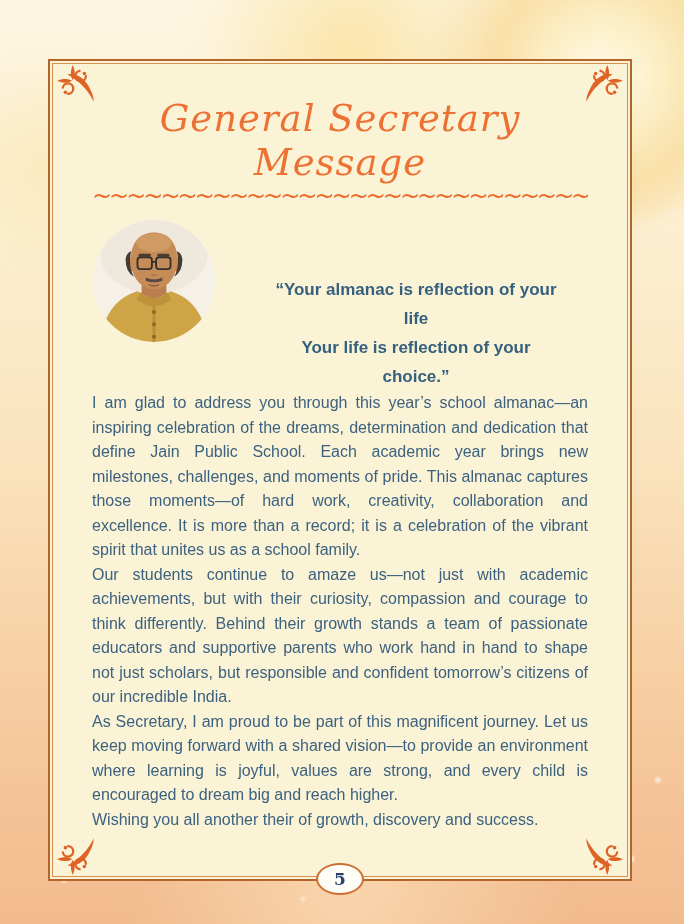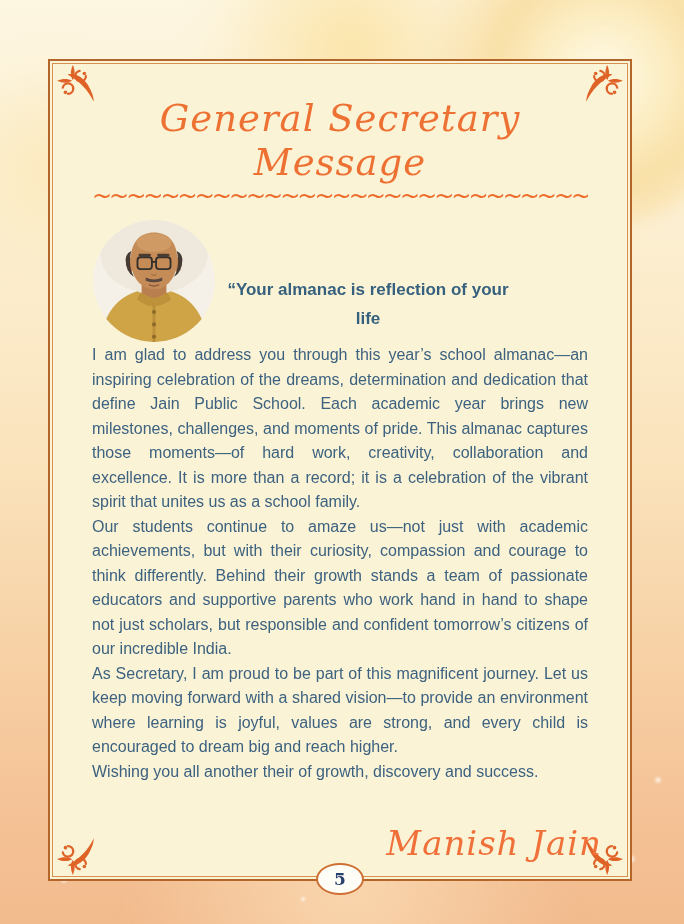--- a/index.html
+++ b/index.html
@@ -39,21 +39,21 @@
     margin-top:10px; text-align:center;
     font-family:"DejaVu Serif", serif; font-style:italic; font-weight:500;
     font-size:37px; line-height:44px; color:#EE7134; letter-spacing:1px;
   }
   .wave {
     text-align:center; color:#ED6D2D; font-size:24px; line-height:14px;
     letter-spacing:-3px; height:20px; margin-top:4px; overflow:hidden;
     font-family:"DejaVu Sans", sans-serif;
   }
 
-  .intro-row { display:flex; margin-top:10px; }
+  .intro-row { display:flex; margin-top:10px;gap:48px; }
   .avatar { width:124px; height:124px; flex:0 0 124px; }
   .quote {
     width:300px; margin-left:2px; padding-top:56px; text-align:center;
     color:#35607E; font-size:17px; line-height:29px; font-weight:bold;
   }
 
   .body-text { margin-top:0; }
   .body-text p {
     text-align:justify; color:#3C6280; font-size:16px; line-height:24.5px;
     font-weight:400;
@@ -179,34 +179,31 @@
             <rect x="62" y="37" width="14" height="11.5" rx="3" fill="none" stroke="#35302C" stroke-width="1.8"></rect>
             <path d="M58,41.5 h4" stroke="#35302C" stroke-width="1.8"></path>
             <path d="M57.5,53.5 q2.5,2 5,0" stroke="#A9713F" stroke-width="1.4" fill="none"></path>
             <path d="M52,56.5 q8,4 16,0 l0,3.2 q-8,3.2 -16,0 z" fill="#584740"></path>
             <path d="M55,63.5 q5,2.6 10,0" stroke="#8F5A3B" stroke-width="1.5" fill="none"></path>
           </g>
         </svg>
 
         <div class="quote">
           <div>“Your almanac is reflection of your life</div>
+          <div>Your life is reflection of your choice.”</div>
         </div>
       </div>
 
       <div class="body-text">
         <p>I am glad to address you through this year’s school almanac—an inspiring celebration of the dreams, determination and dedication that define Jain Public School. Each academic year brings new milestones, challenges, and moments of pride. This almanac captures those moments—of hard work, creativity, collaboration and excellence. It is more than a record; it is a celebration of the vibrant spirit that unites us as a school family.</p>
         <p>Our students continue to amaze us—not just with academic achievements, but with their curiosity, compassion and courage to think differently. Behind their growth stands a team of passionate educators and supportive parents who work hand in hand to shape not just scholars, but responsible and confident tomorrow’s citizens of our incredible India.</p>
         <p>As Secretary, I am proud to be part of this magnificent journey. Let us keep moving forward with a shared vision—to provide an environment where learning is joyful, values are strong, and every child is encouraged to dream big and reach higher.</p>
         <p>Wishing you all another their of growth, discovery and success.</p>
       </div>
 
-      <div class="sign-block">
-        <div class="sign-name">Manish Jain</div>
-
-      </div>
     </div>
 
     <div class="page-badge">
       <span>5</span>
     </div>
   </div>
 
 </div>
 
 </body></html>

